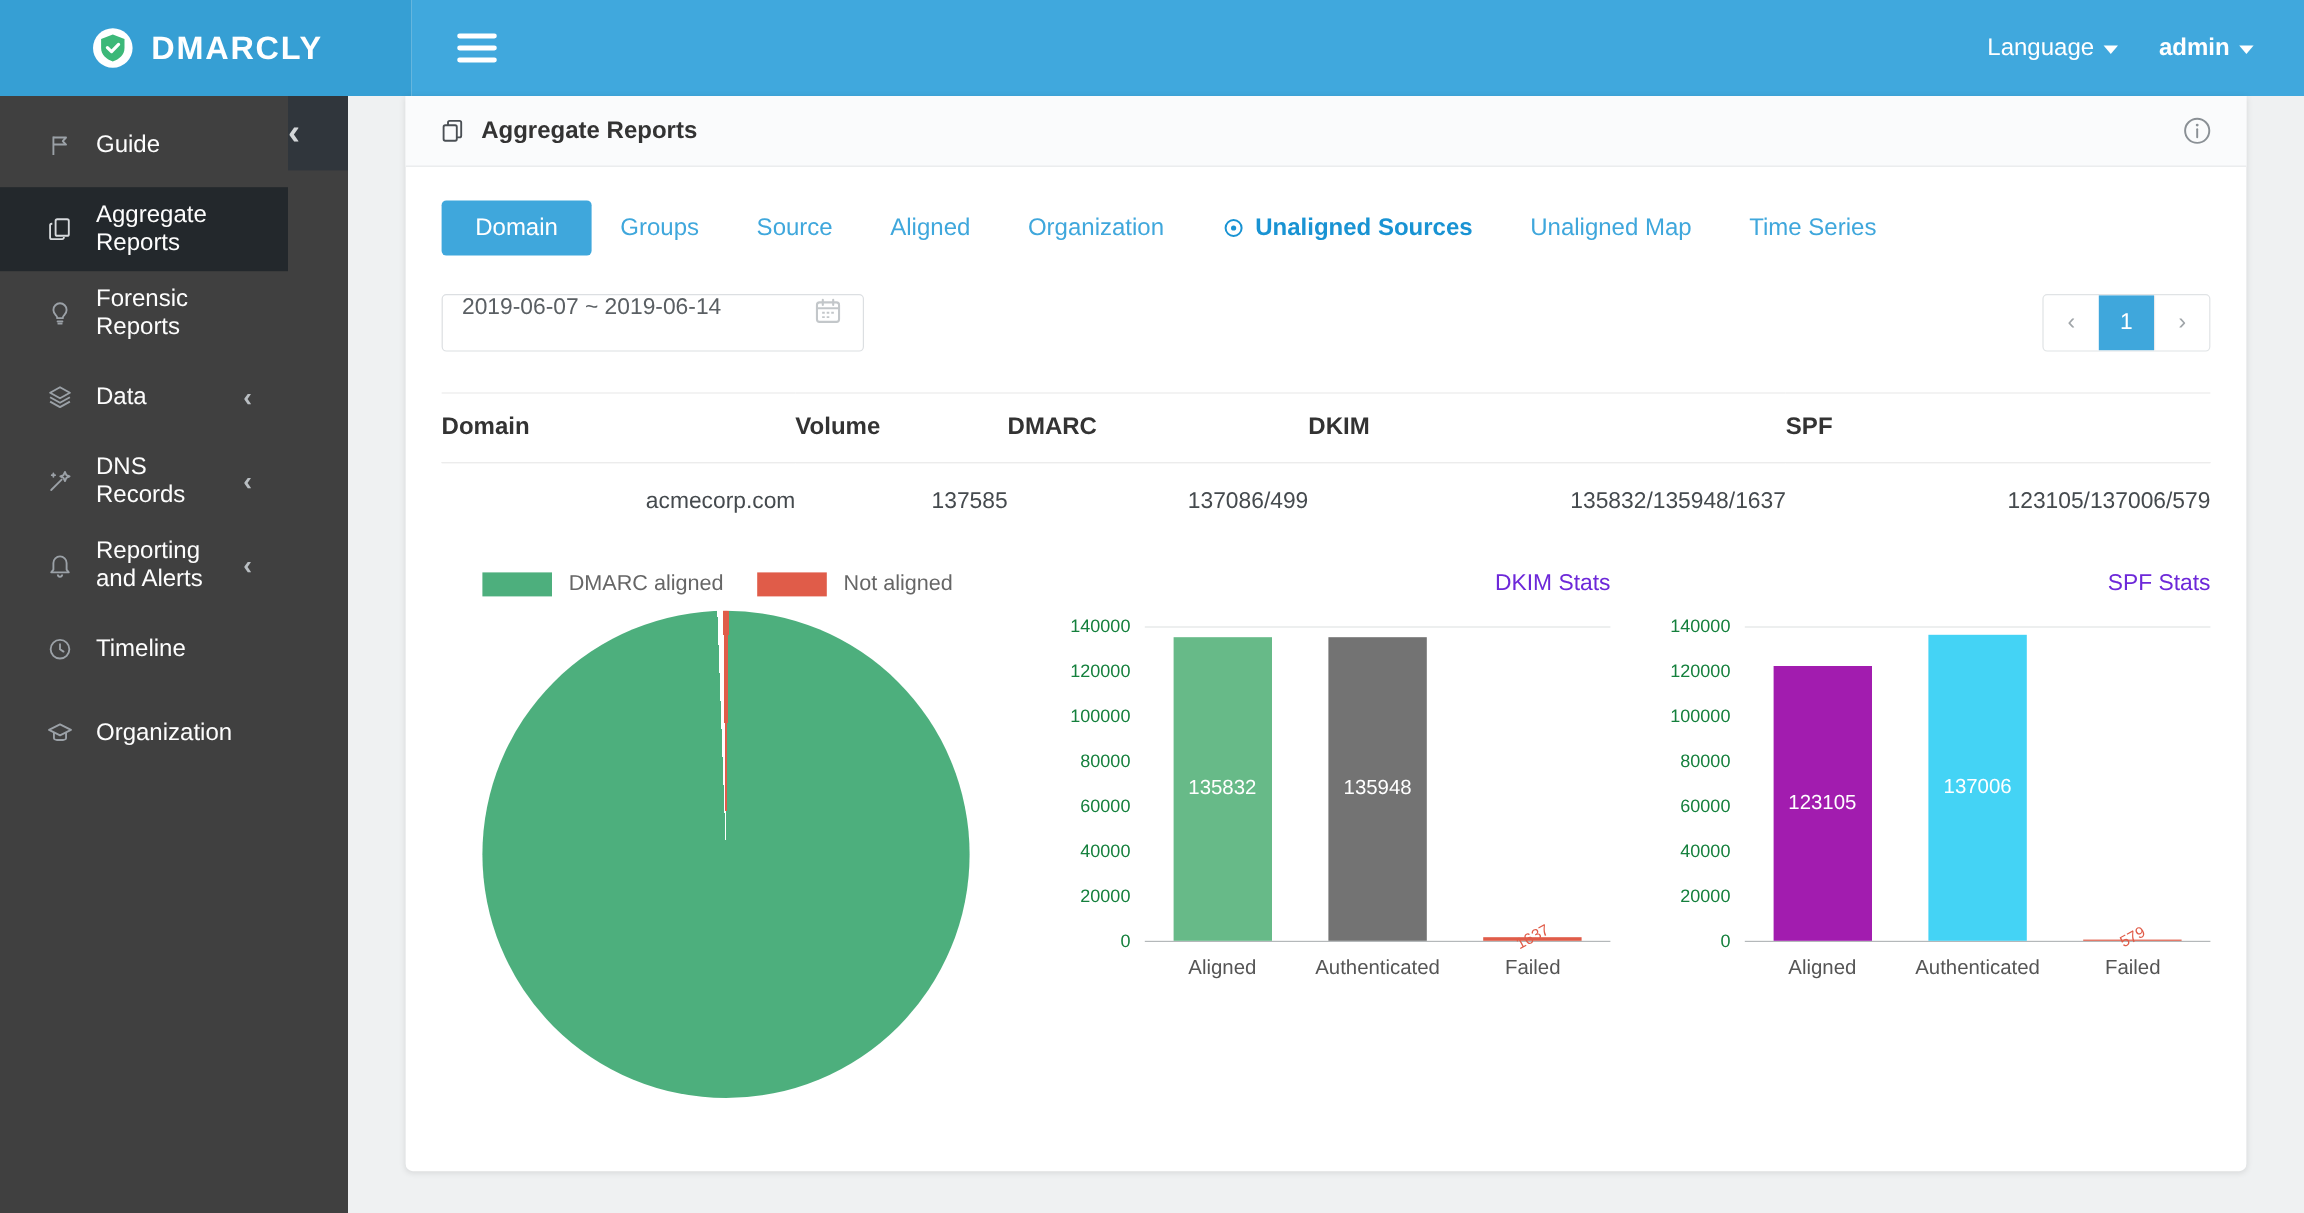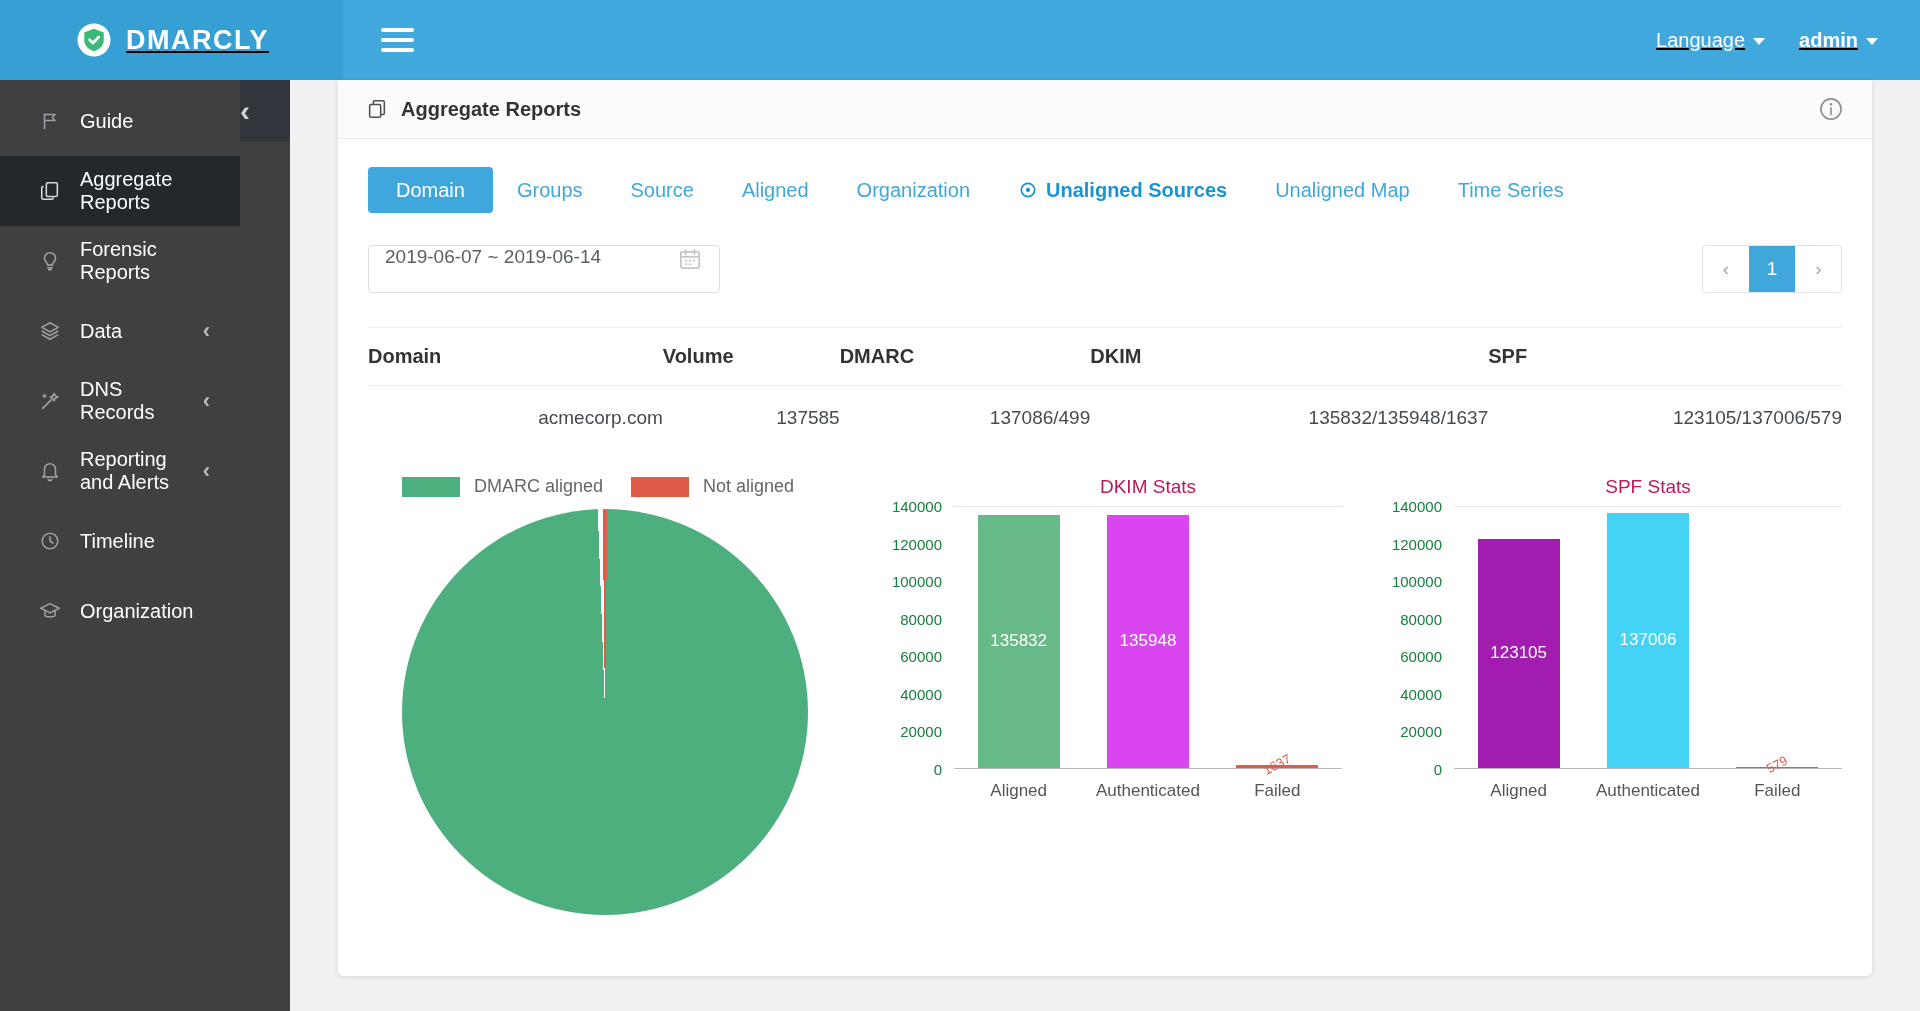--- a/index.html
+++ b/index.html
@@ -1,20 +1,20 @@
 <!DOCTYPE html>
 <html><head>
 <meta charset="utf-8">
 <style>
   * { margin:0; padding:0; box-sizing:border-box; }
   html,body { width:1920px; height:1011px; overflow:hidden; }
   body { font-family:"Liberation Sans","DejaVu Sans",sans-serif; background:#eff1f2; }
 
   
-  .topbar { display:flex; height:80px; width:100%;text-decoration:underline; }
+  .topbar { display:flex; height:80px; width:100%; }
   .brand { width:343px; background:#369fd4; display:flex; align-items:center; padding-left:76px; gap:14px; }
   .brand-name { color:#fff; font-size:27px; font-weight:bold; letter-spacing:1.5px; }
   .topbar-main { flex:1; background:#40a8dd; display:flex; align-items:center; padding:0 42px 0 38px; }
   .hamburger { display:flex; flex-direction:column; gap:6px; cursor:pointer; }
   .hamburger span { display:block; width:33px; height:4px; border-radius:2px; background:#fff; }
   .topbar-right { margin-left:auto; display:flex; align-items:center; gap:34px; }
   .top-link { color:#fff; font-size:20px; display:flex; align-items:center; gap:8px; cursor:pointer; }
   .top-link.user { font-weight:bold; }
   .caret { width:0; height:0; border-left:6px solid transparent; border-right:6px solid transparent; border-top:7px solid #fff; margin-top:3px; }
 
@@ -62,21 +62,21 @@
 
   
   .charts-row { margin-top:26px; display:flex; justify-content:space-between; align-items:flex-start; }
   .pie-block { width:474px; display:flex; flex-direction:column; align-items:center; }
   .pie-legend { display:flex; align-items:center; gap:14px; margin-bottom:12px; }
   .legend-swatch { width:58px; height:20px; display:inline-block; }
   .legend-label { font-size:18px; color:#666; margin-right:14px; }
   .pie { width:406px; height:406px; border-radius:50%; }
 
   .bar-chart { width:452px; }
-  .bar-title { text-align:center; font-size:19px; color:#be185d; margin-bottom:8px; padding-left:64px; }
+  .bar-title { text-align:right; font-size:19px; color:#6d28d9; margin-bottom:24px; padding-left:64px; }
   .plot-row { display:flex; height:263px; }
   .y-ticks { position:relative; width:64px; height:100%; }
   .y-tick { position:absolute; right:12px; transform:translateY(50%); font-size:15px; color:#15803d; }
   .plot { flex:1; position:relative; border-top:1px solid #e2e4e5; border-bottom:1px solid #b4b8ba; display:flex; align-items:flex-end; justify-content:space-around; }
   .bar-slot { position:relative; width:33.33%; height:100%; display:flex; align-items:flex-end; justify-content:center; }
   .bar { width:82px; position:relative; }
   .bar-label { position:absolute; top:50%; left:0; right:0; transform:translateY(-50%); text-align:center; color:#fff; font-size:17px; }
   .bar-label-small { position:absolute; bottom:-4px; left:50%; transform:translateX(-50%) rotate(-28deg); color:#e05c49; font-size:13px; z-index:2; }
   .x-labels { margin-left:64px; display:flex; margin-top:12px; }
   .x-label { width:33.33%; text-align:center; font-size:17px; color:#555; }
@@ -330,21 +330,21 @@
                   <div class="y-tick" style="bottom: 85.7143%;">120000</div>
                   <div class="y-tick" style="bottom: 100%;">140000</div>
                 </div>
               <div class="plot">
                   <div class="bar-slot">
                     <div class="bar" style="height: 97.0229%; background: rgb(103, 186, 136);">
                       <div class="bar-label">135832</div>
                     </div>
                   </div>
                   <div class="bar-slot">
-                    <div class="bar" style="height: 97.1057%; background: #d946ef;">
+                    <div class="bar" style="height: 97.1057%; background: #737373;">
                       <div class="bar-label">135948</div>
                     </div>
                   </div>
                   <div class="bar-slot">
                     <div class="bar-label-small">1637</div>
                     <div class="bar" style="height: 1.16929%; background: rgb(224, 92, 73);"></div>
                   </div>
                 </div>
             </div>
             <div class="x-labels">

